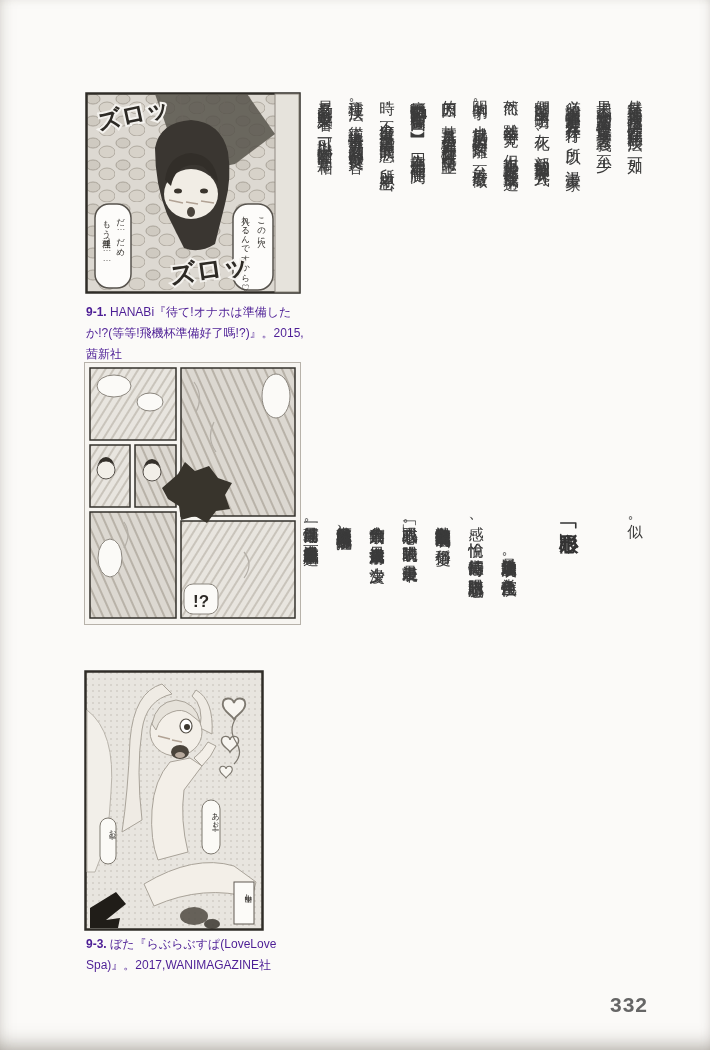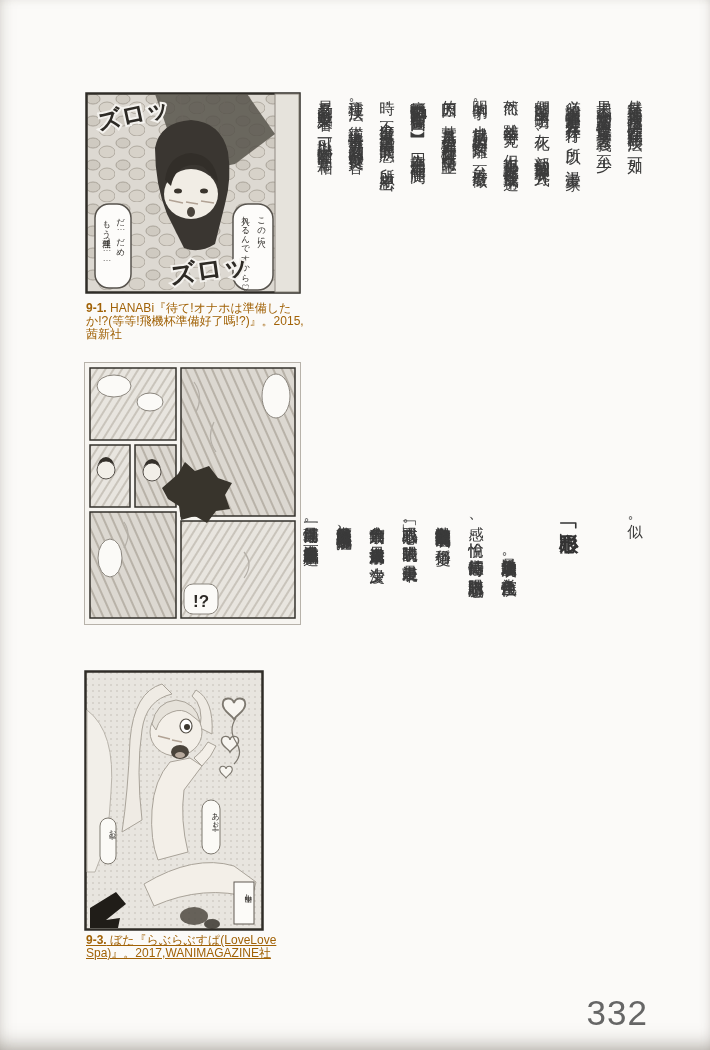--- a/index.html
+++ b/index.html
@@ -23,29 +23,29 @@
     color:#3b3b3b;
   }
   #band1{top:88px;right:59px;height:394px;font-size:15.5px;line-height:31px;letter-spacing:2px;}
   #tail1{top:512px;right:59px;height:46px;font-size:15.5px;line-height:31px;letter-spacing:2px;}
   #heading{top:517px;right:129px;height:106px;font-size:19px;line-height:24px;font-weight:600;letter-spacing:1px;color:#333;}
   #band2{top:514px;right:184px;height:354px;font-size:15.5px;line-height:33px;letter-spacing:.4px;}
   .figbold{font-weight:700;}
   .tcy{text-combine-upright:all;font-weight:700;}
   .caption{
     position:absolute;left:86px;width:222px;margin:0;
-    font-family:"Liberation Sans",sans-serif;font-size:12px;line-height:13px;color:#a16207;
+    font-family:"Liberation Sans",sans-serif;font-size:12px;line-height:21px;color:#4c1d95;
   }
   .caption b{font-weight:700;}
-  #cap1{top:302px;} #cap2{top:630px;} #cap3{top:934px;text-decoration:underline;}
+  #cap1{top:302px;} #cap2{top:630px;} #cap3{top:934px;}
   .figure{position:absolute;}
   #fig1{left:85px;top:92px;} #fig2{left:84px;top:362px;} #fig3{left:84px;top:670px;}
   #pagenum{
     position:absolute;top:993px;right:62px;
-    font-family:"Liberation Sans",sans-serif;font-weight:400;font-size:35px;
+    font-family:"Liberation Sans",sans-serif;font-weight:700;font-size:21px;
     color:#666;letter-spacing:1px;
   }
   .vtx{writing-mode:vertical-rl;text-orientation:upright;font-family:"Liberation Serif",serif;}
   .sfx{font-family:"Liberation Sans",sans-serif;font-weight:700;fill:#2d2a25;paint-order:stroke;stroke:#f4f2ee;stroke-width:4px;}
 </style>
 </head>
 <body>
 
 <div id="page">
 

